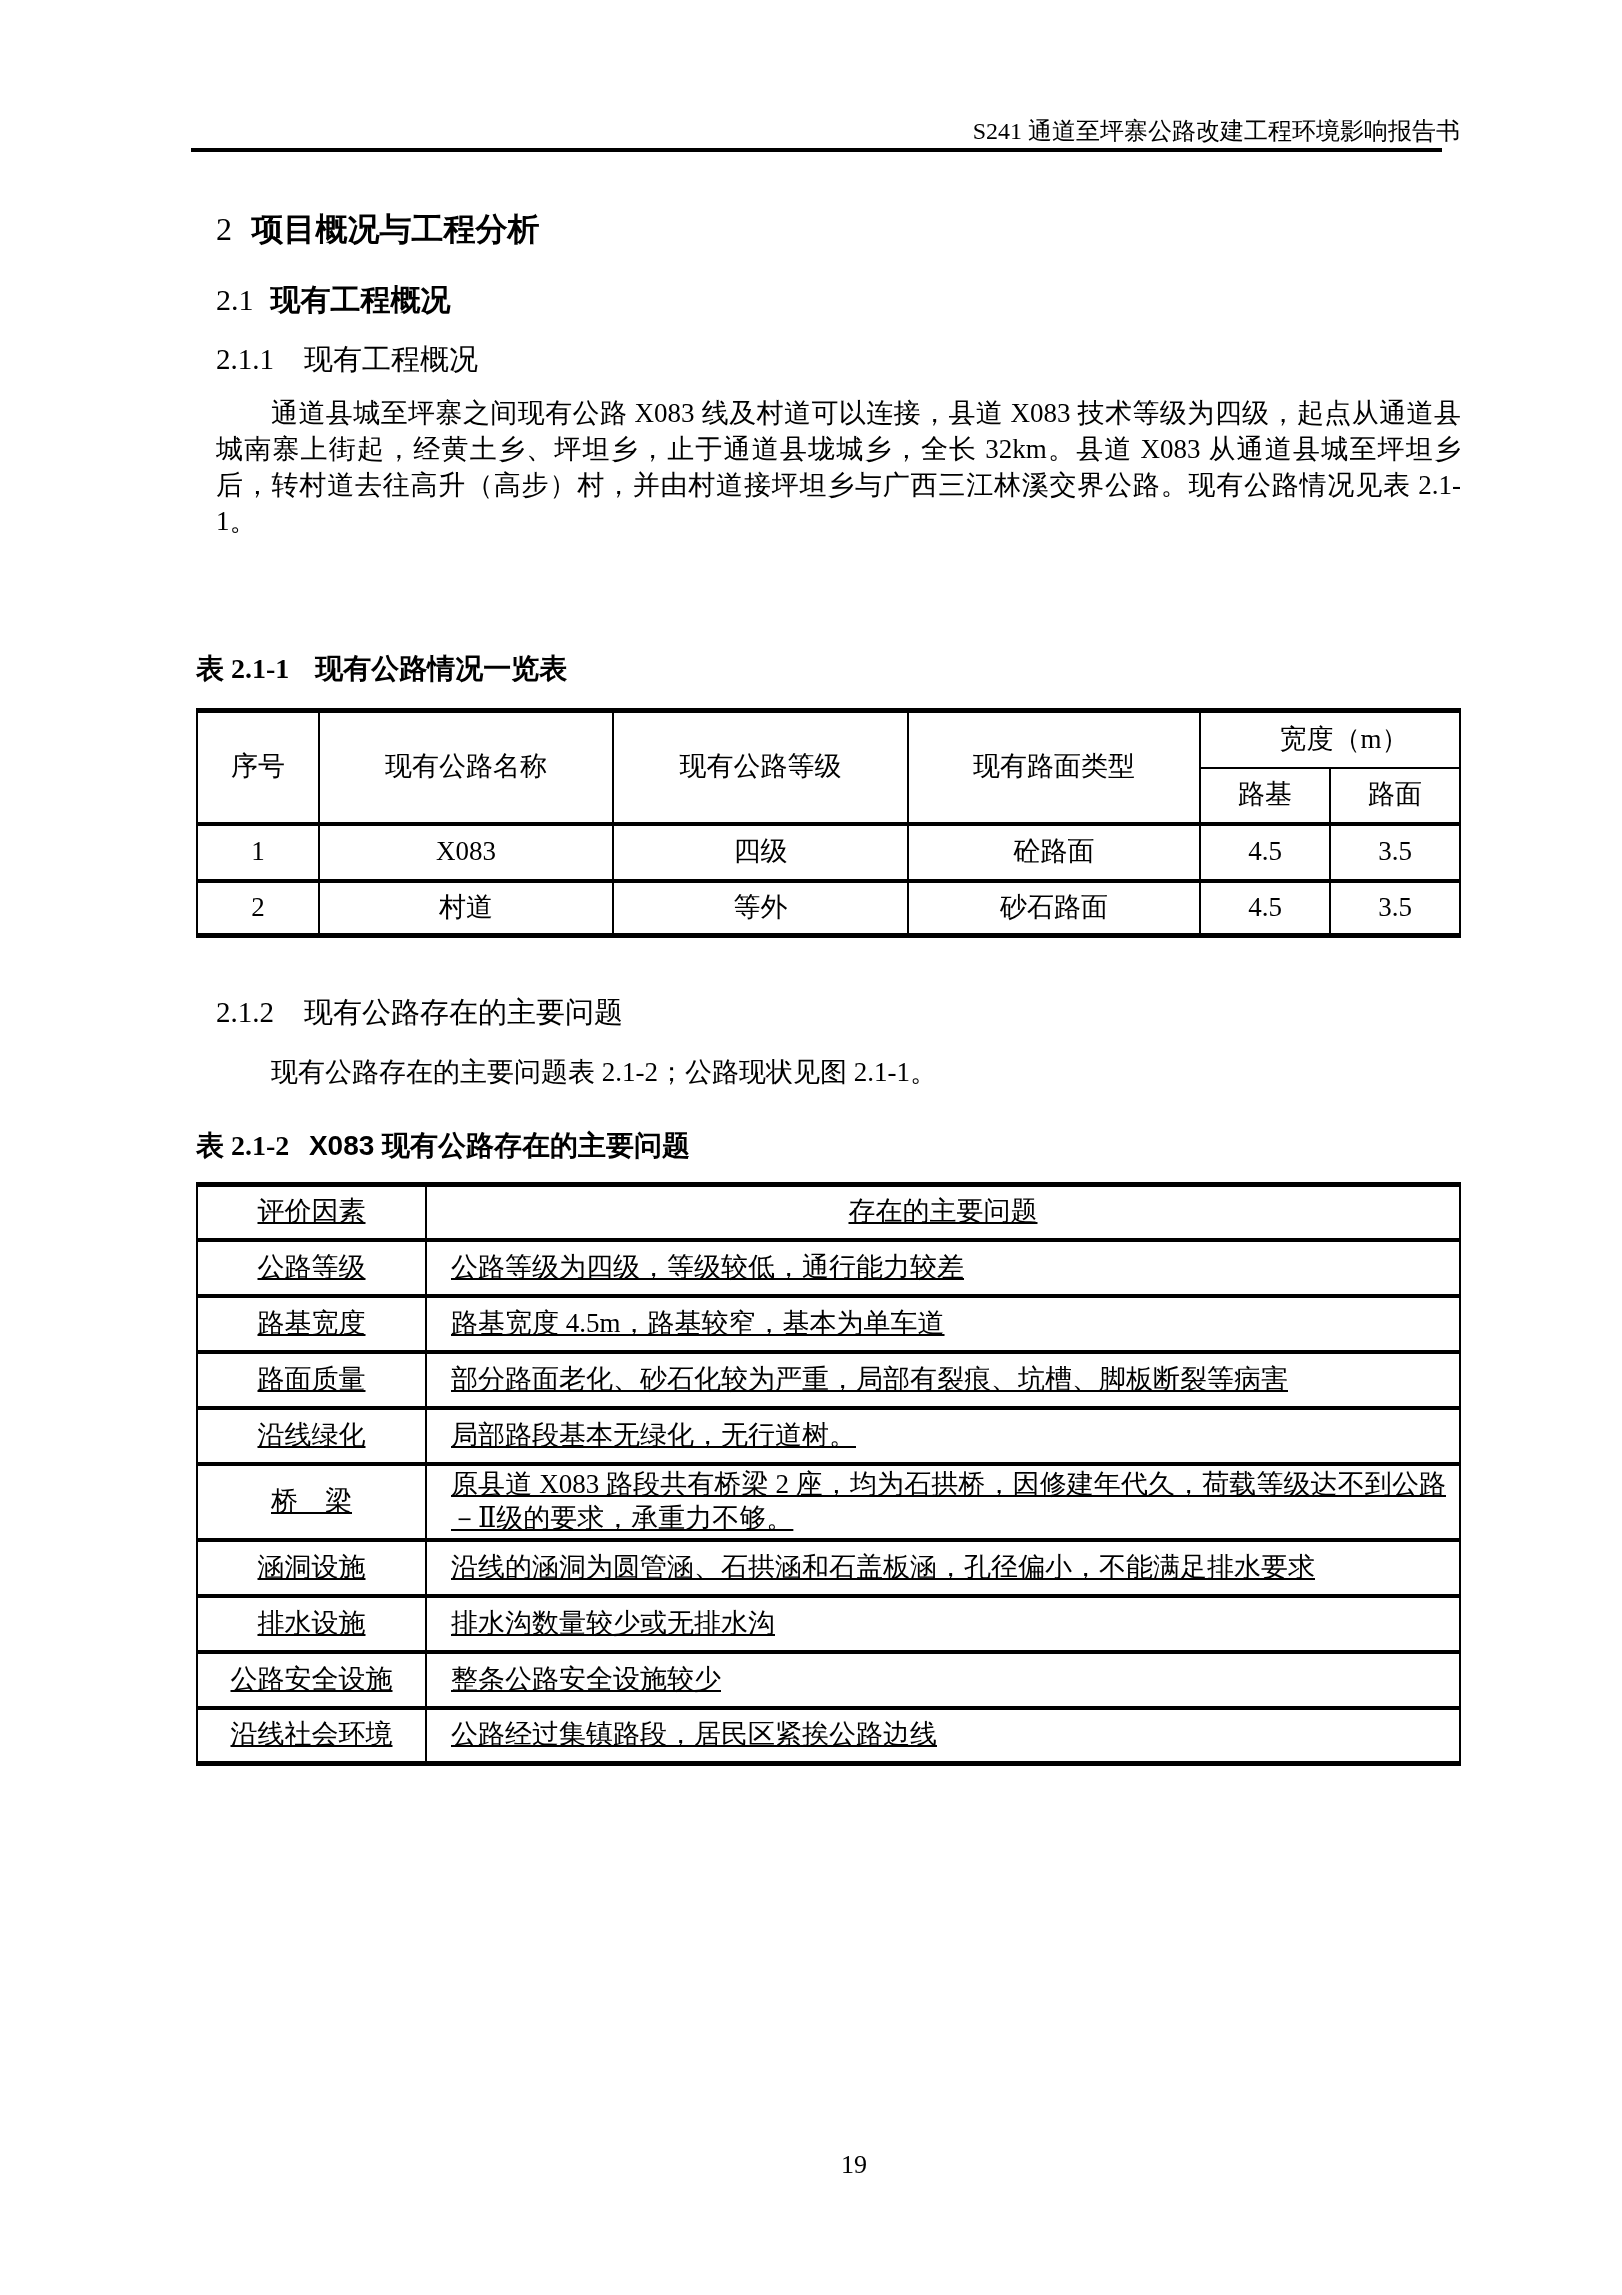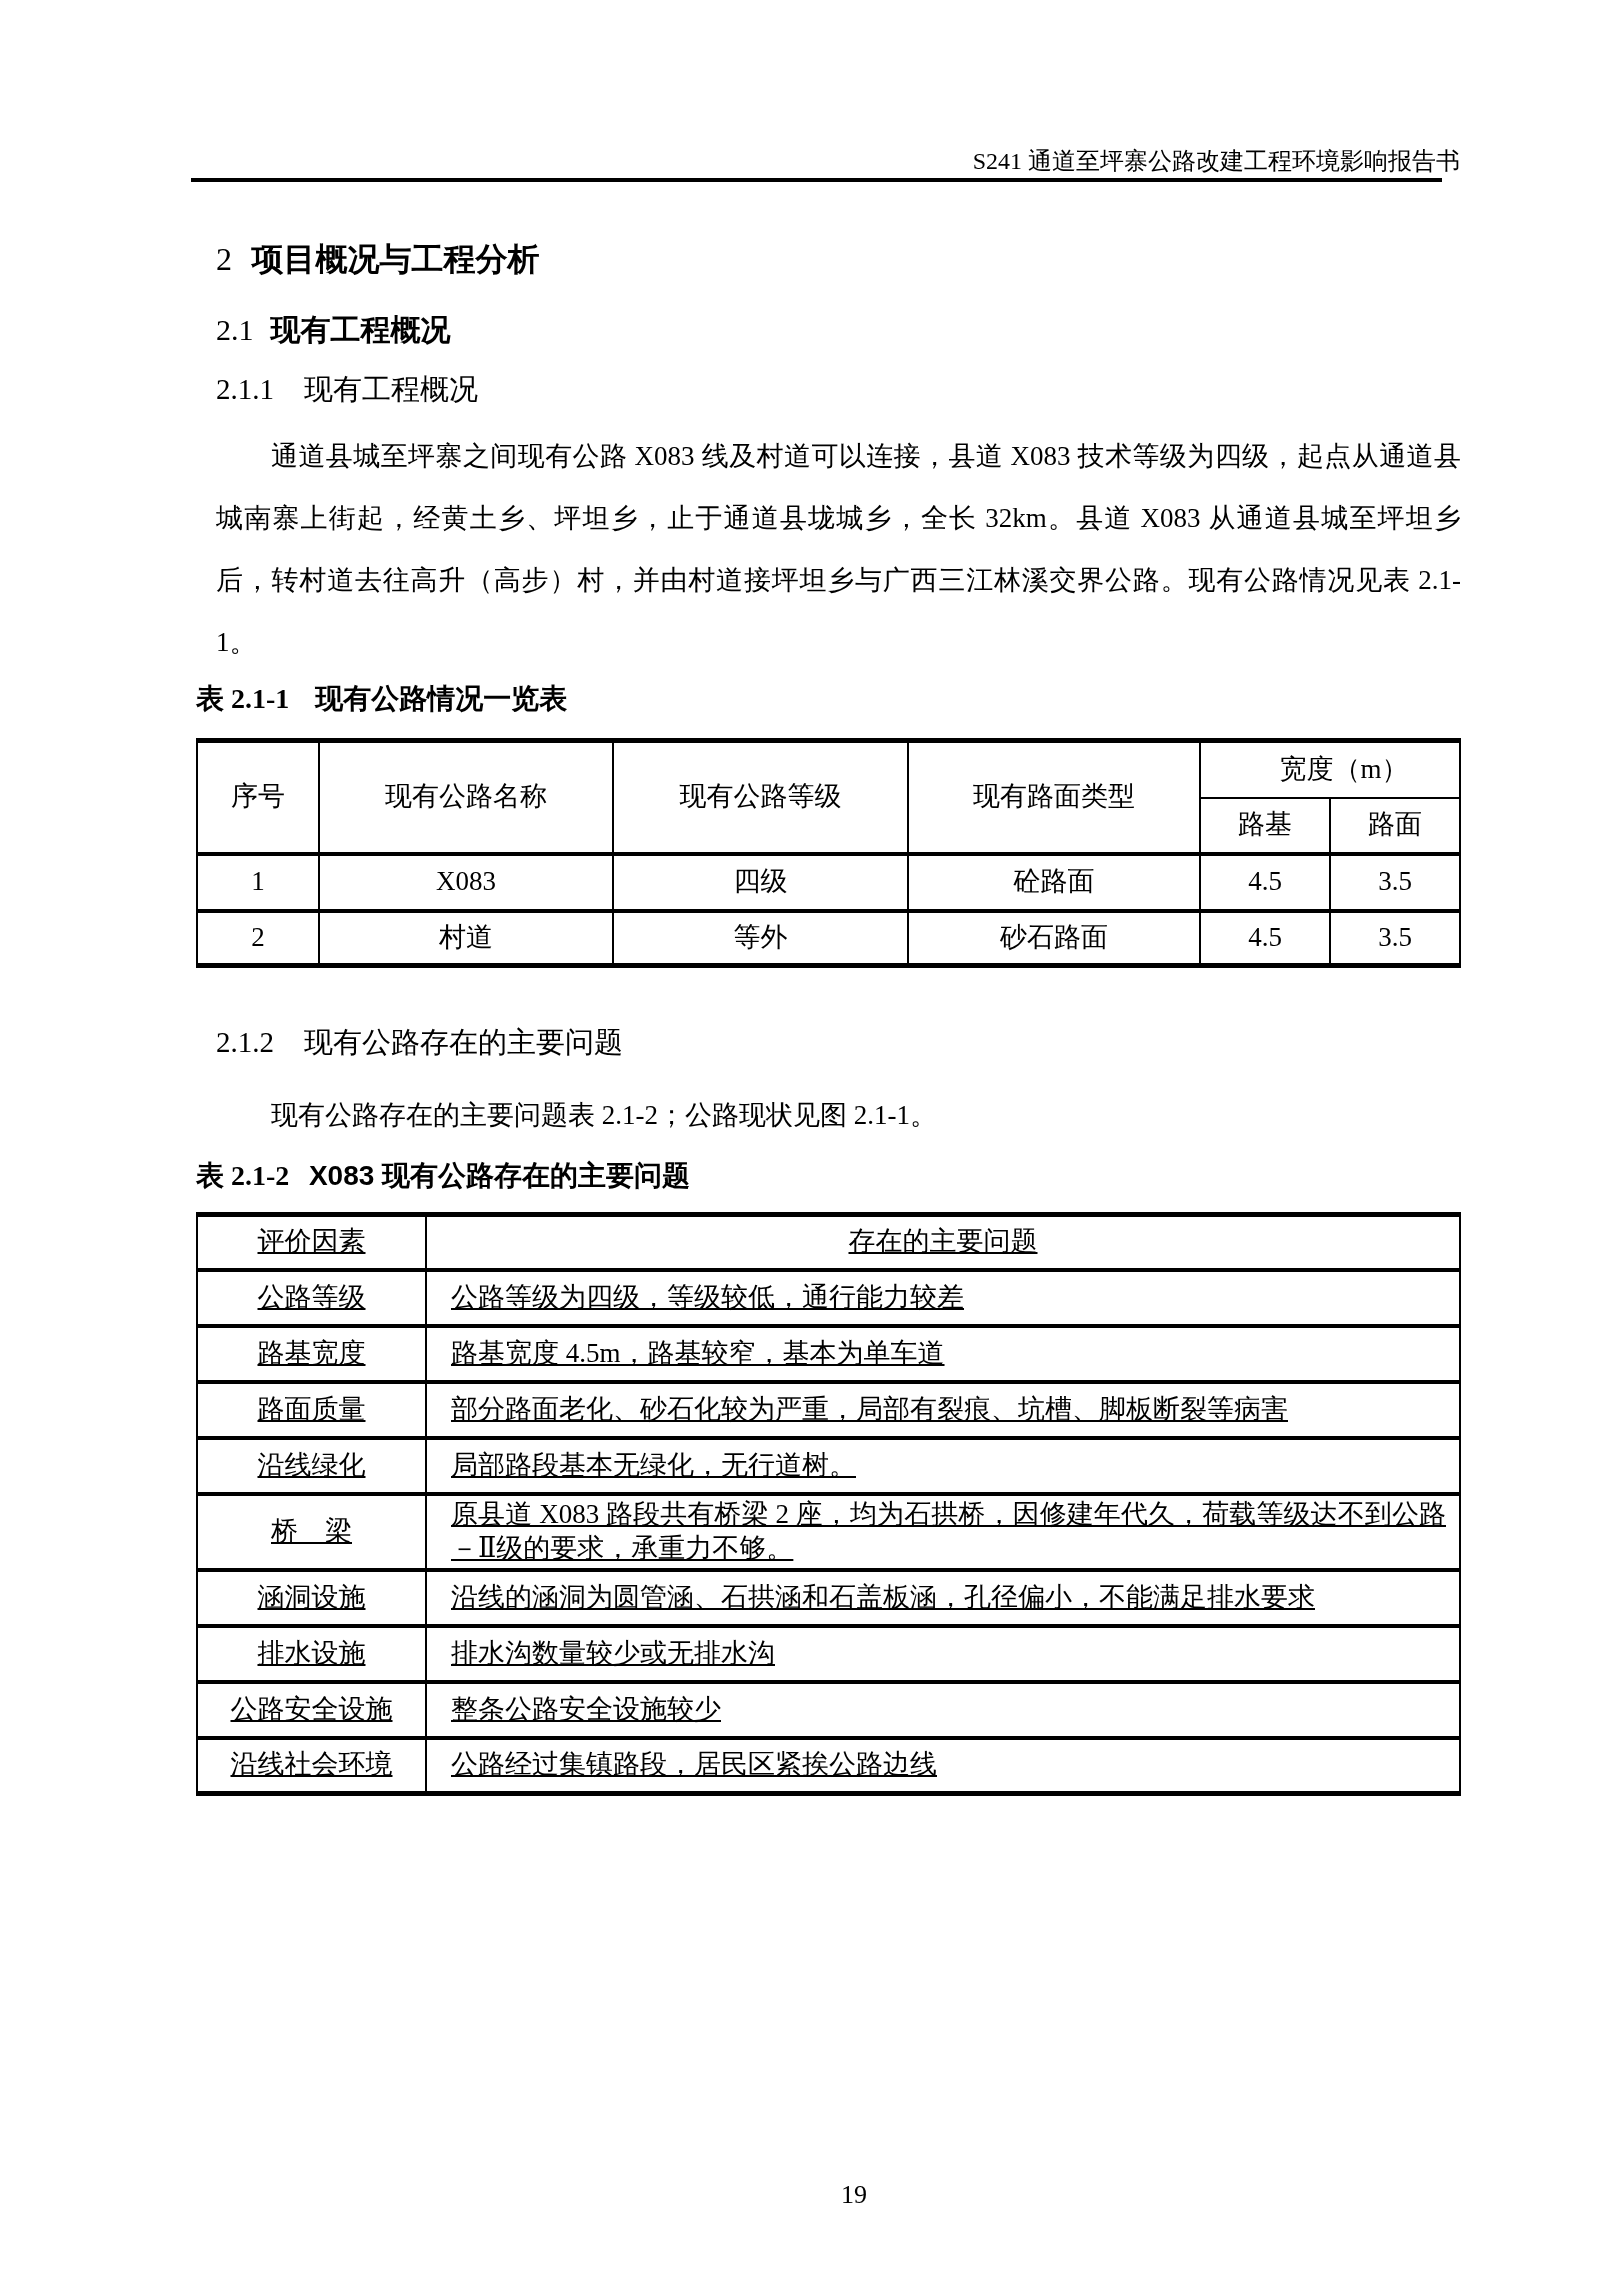--- a/index.html
+++ b/index.html
@@ -5,21 +5,21 @@
   html,body { margin:0; padding:0; background:#888; }
   .page {
     position:relative;
     width:1622px; height:2295px;
     margin:0 auto;
     background:#ffffff;
     color:#000;
     font-family:"Liberation Serif","DejaVu Serif",serif;
     overflow:hidden;
   }
-  .abs { position:absolute;margin-top:30px; }
+  .abs { position:absolute; }
 
   
   .running-head {
     top:115px; right:162px;
     font-size:24px;
     font-family:"Liberation Serif","DejaVu Serif",serif;
     white-space:nowrap;
   }
   .head-rule {
     top:148px; left:191px;
@@ -49,21 +49,21 @@
     white-space:nowrap;
   }
   .h3 { top:340px; }
   .h4 { top:993px; }
   .h-plain .h-num { margin-right:30px; }
 
   
   .para {
     left:216px; width:1245px;
     font-size:27px;
-    line-height:62px;
+    line-height:36px;
     text-align:justify;
     text-indent:55px;
   }
   .p1 { top:395px; }
   .p2 { top:1054px; }
 
   
   .tbl-caption {
     left:196px; width:1263px;
     text-align:left;

